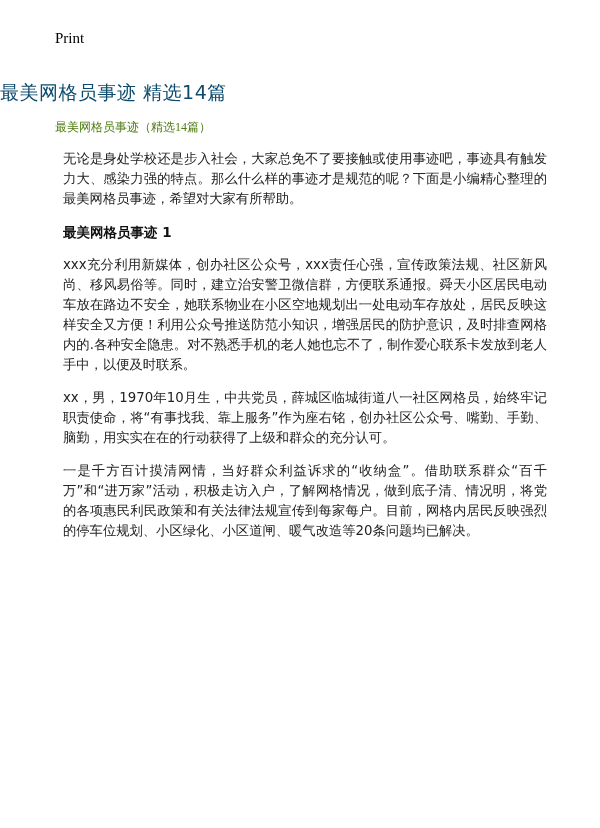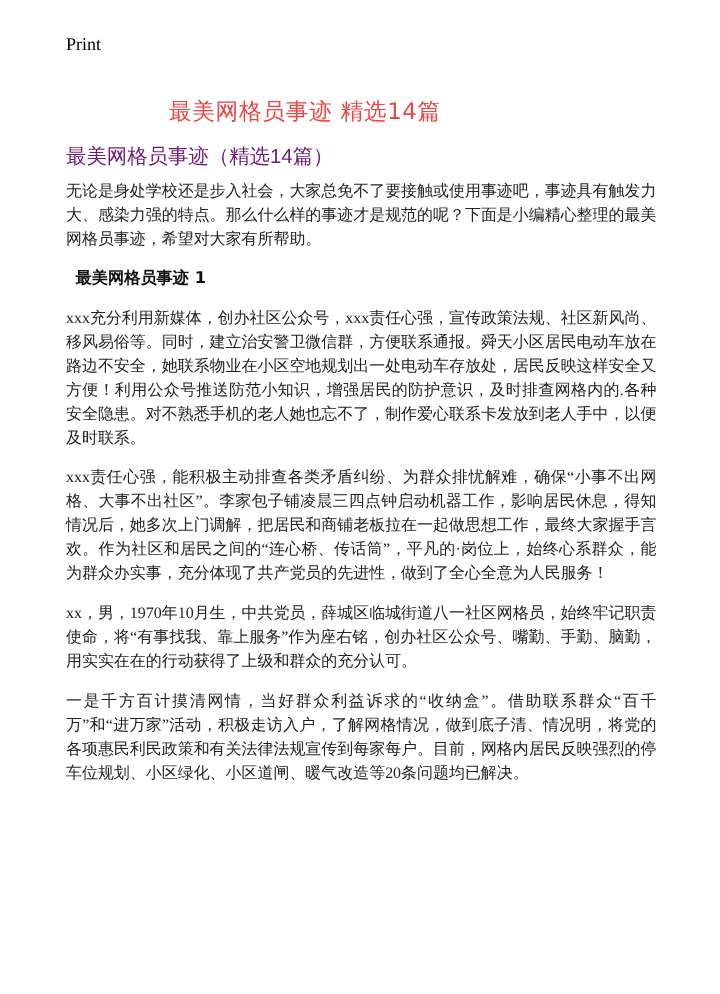--- a/index.html
+++ b/index.html
@@ -1,35 +1,34 @@
 <!DOCTYPE html>
 <html><head>
 <meta charset="utf-8">
 <style>
   html, body { margin: 0; padding: 0; background: #ffffff; }
   body { width: 600px; height: 828px; position: relative; overflow: hidden; color: #1a1a1a; }
   .page { position: absolute; left: 0; top: 0; width: 600px; height: 828px; }
   .print { position: absolute; left: 55px; top: 30px; font-family: "Liberation Serif", serif; font-size: 15px; color: #000000; }
-  .title { position: absolute; left: 0; width: 508px; top: 80px; text-align: center; font-family: "DejaVu Sans", sans-serif; font-size: 19px; color: #ef4444; letter-spacing: 0.5px; }
-  .subtitle { position: absolute; left: 55px; top: 119px; font-family: Liberation Sans, sans-serif; font-size: 17px; color: #701a75; }
+  .title { position: absolute; left: 0; width: 508px; top: 80px; text-align: left; font-family: "DejaVu Sans", sans-serif; font-size: 19px; color: #0c4a6e; letter-spacing: 0.5px; }
+  .subtitle { position: absolute; left: 55px; top: 119px; font-family: Liberation Serif, serif; font-size: 12px; color: #4d7c0f; }
   .content { position: absolute; left: 55px; top: 149px; width: 492px; font-family: "DejaVu Sans", sans-serif; font-size: 13.3px; line-height: 20px; color: #222; }
-  .content p { margin: 0 0 13px 0; text-align: justify; word-break: break-all; font-family: Liberation Serif, serif; }
+  .content p { margin: 0 0 13px 8px; text-align: justify; word-break: break-all; }
   .content h2 { margin: 4px 0 13px 8px; font-size: 13.5px; font-weight: bold; font-family: "DejaVu Sans", sans-serif; color: #111; }
 </style>
 </head>
 <body>
 
 <div class="page">
   <div class="print">Print</div>
   <div class="title">最美网格员事迹 精选14篇</div>
   <div class="subtitle">最美网格员事迹（精选14篇）</div>
 
   <div class="content">
     <p>无论是身处学校还是步入社会，大家总免不了要接触或使用事迹吧，事迹具有触发力大、感染力强的特点。那么什么样的事迹才是规范的呢？下面是小编精心整理的最美网格员事迹，希望对大家有所帮助。</p>
 
     <h2>最美网格员事迹 1</h2>
     <p>xxx充分利用新媒体，创办社区公众号，xxx责任心强，宣传政策法规、社区新风尚、移风易俗等。同时，建立治安警卫微信群，方便联系通报。舜天小区居民电动车放在路边不安全，她联系物业在小区空地规划出一处电动车存放处，居民反映这样安全又方便！利用公众号推送防范小知识，增强居民的防护意识，及时排查网格内的.各种安全隐患。对不熟悉手机的老人她也忘不了，制作爱心联系卡发放到老人手中，以便及时联系。</p>
-    <p>xxx责任心强，能积极主动排查各类矛盾纠纷、为群众排忧解难，确保“小事不出网格、大事不出社区”。李家包子铺凌晨三四点钟启动机器工作，影响居民休息，得知情况后，她多次上门调解，把居民和商铺老板拉在一起做思想工作，最终大家握手言欢。作为社区和居民之间的“连心桥、传话筒”，平凡的·岗位上，始终心系群众，能为群众办实事，充分体现了共产党员的先进性，做到了全心全意为人民服务！</p>
 
     <p>xx，男，1970年10月生，中共党员，薛城区临城街道八一社区网格员，始终牢记职责使命，将“有事找我、靠上服务”作为座右铭，创办社区公众号、嘴勤、手勤、脑勤，用实实在在的行动获得了上级和群众的充分认可。</p>
     <p>一是千方百计摸清网情，当好群众利益诉求的“收纳盒”。借助联系群众“百千万”和“进万家”活动，积极走访入户，了解网格情况，做到底子清、情况明，将党的各项惠民利民政策和有关法律法规宣传到每家每户。目前，网格内居民反映强烈的停车位规划、小区绿化、小区道闸、暖气改造等20条问题均已解决。</p>
   </div>
 </div>
 
 </body></html>

